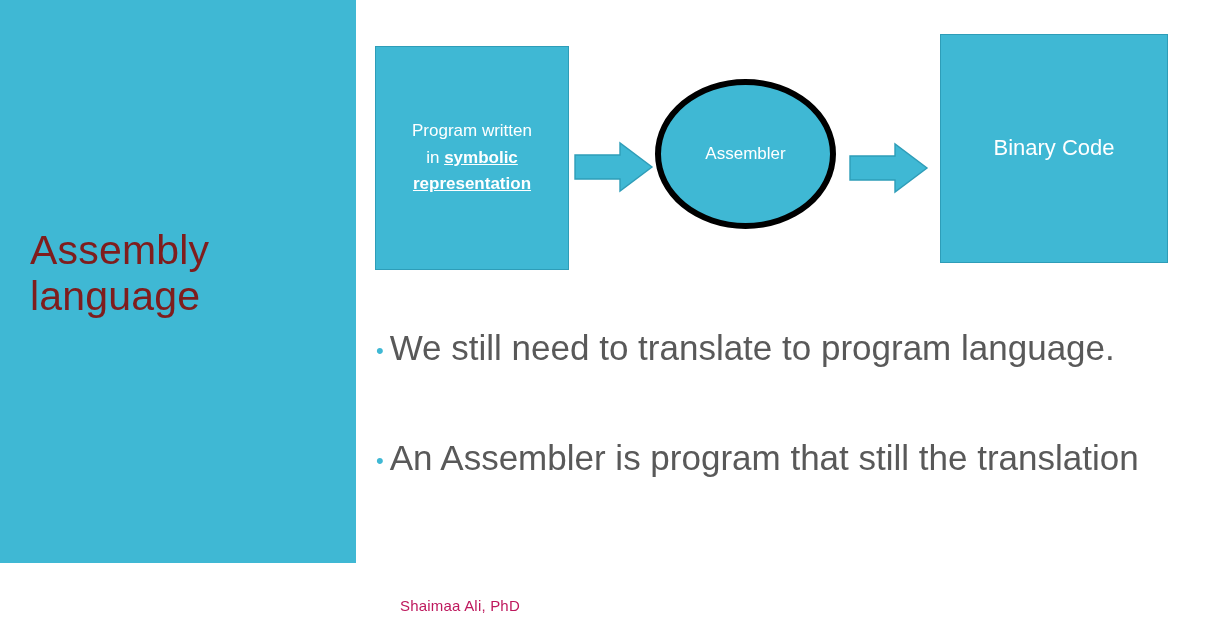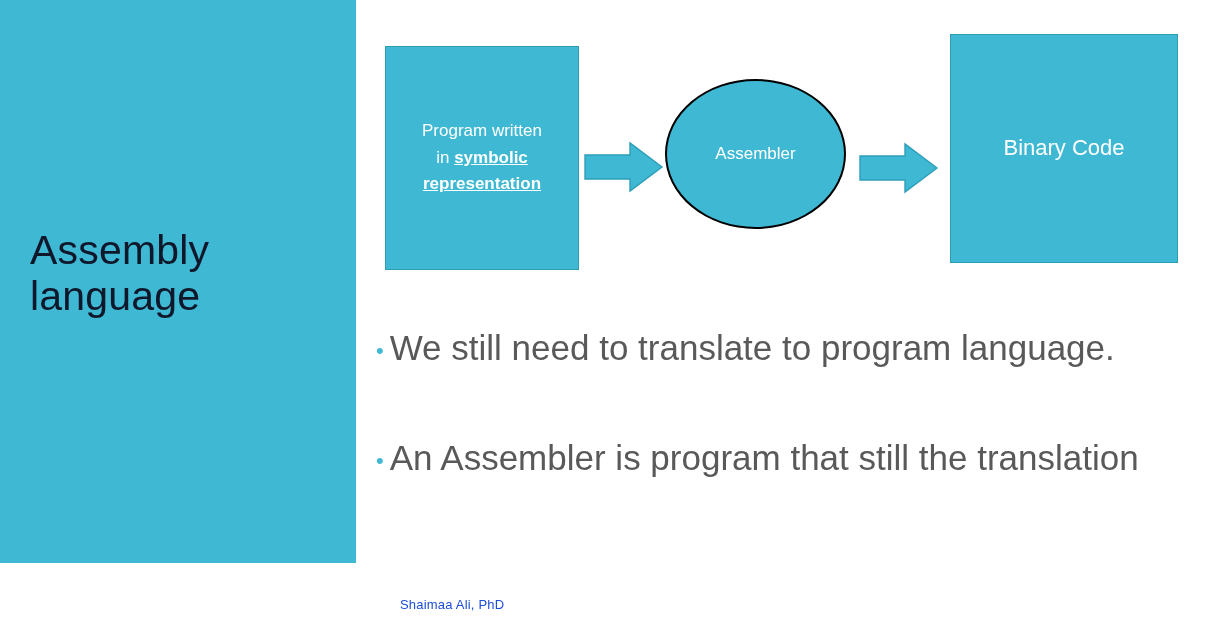--- a/index.html
+++ b/index.html
@@ -25,32 +25,32 @@
     top: 0;
     width: 356px;
     height: 563px;
     background: #3FB8D4;
   }
   #title-text {
     position: absolute;
     left: 30px;
     top: 228px;
     width: 300px;
-    color: #0f172a;
+    color: #7f1d1d;
     font-size: 41px;
     line-height: 1.12;
     font-weight: 400;
     letter-spacing: 0.2px;
     white-space: pre-line;
   }
 
   
   #diagram {
     position: absolute;
-    left: 16px;
+    left: 6px;
     top: 0;
     width: 973px;
     height: 300px;
     padding-left: 47px;
   }
   .flow-box {
     position: absolute;
     background: #3FB8D4;
     border: 1px solid #2E9DB8;
     box-sizing: border-box;
@@ -87,21 +87,21 @@
   }
 
   #circle-assembler {
     position: absolute;
     left: 649px;
     top: 79px;
     width: 181px;
     height: 150px;
     border-radius: 50%;
     background: #3FB8D4;
-    border: 2px solid #000000;
+    border: 6px solid #000000;
     box-sizing: border-box;
     display: flex;
     align-items: center;
     justify-content: center;
     color: #ffffff;
     font-size: 17px;
   }
 
   .flow-arrow {
     position: absolute;
@@ -140,22 +140,22 @@
   }
   .bullet-text {
     flex: 1 1 auto;
   }
 
   
   #footer-credit {
     position: absolute;
     left: 400px;
     top: 597px;
-    color: #1d4ed8;
-    font-size: 13px;
+    color: #be185d;
+    font-size: 15px;
     letter-spacing: 0.2px;
   }
 </style>
 </head>
 <body>
 
 <div id="slide">
 
   <div id="title-panel">
     <div id="title-text">Assembly

